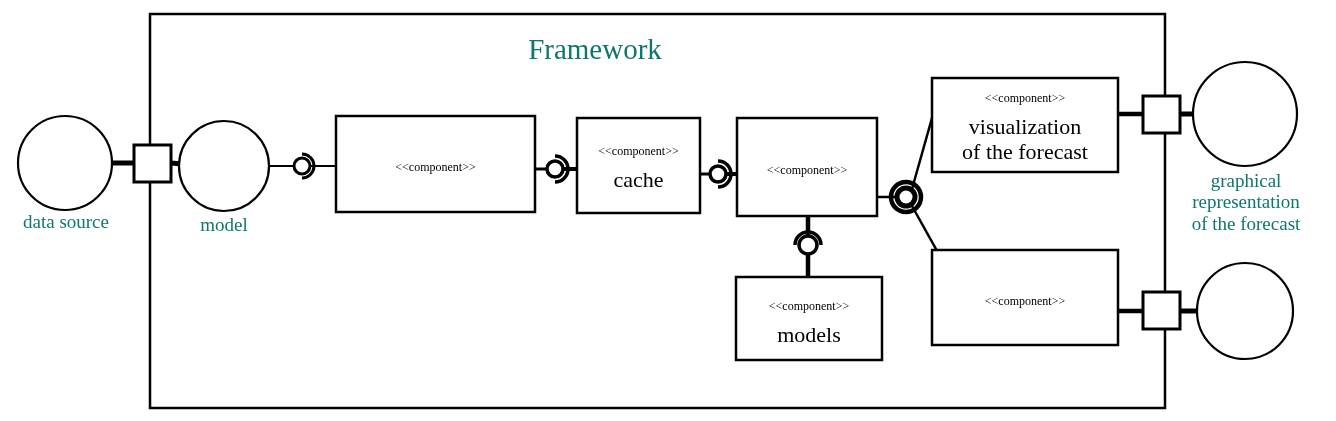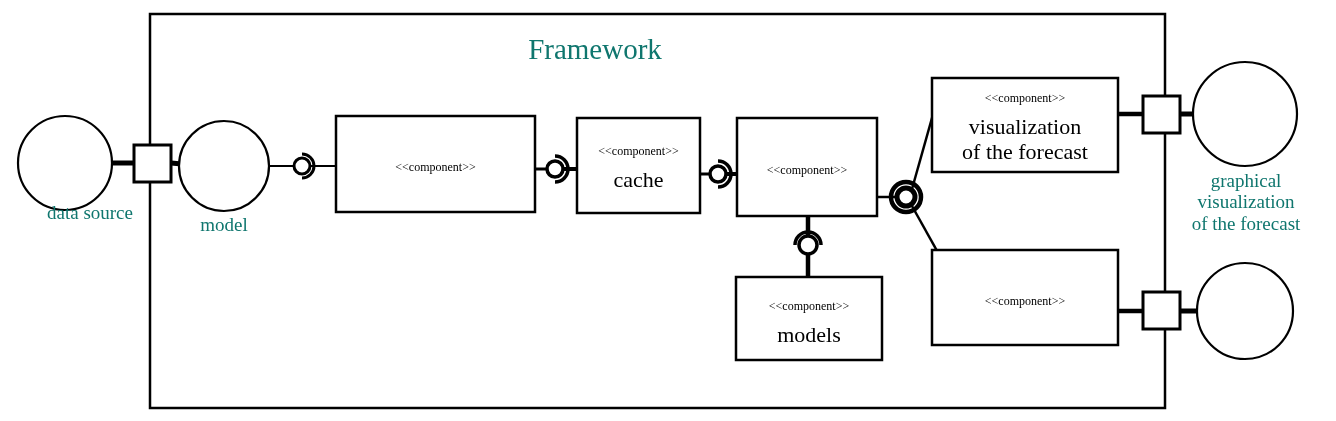--- a/index.html
+++ b/index.html
@@ -141,26 +141,26 @@
 
     <g>
       <circle cx="808" cy="245" r="9" fill="#ffffff" stroke="#000000" stroke-width="3.5"></circle>
       <path d="M 795 245 A 13 13 0 0 1 821 245" fill="none" stroke="#000000" stroke-width="3.5"></path>
     </g>
 
   </svg>
 
   <div class="lbl framework-title" style="left:420px; top:33px; width:350px;">Framework</div>
 
-  <div class="lbl node-label" style="left:0px; top:202px; width:132px;padding-left:24px;">data source</div>
+  <div class="lbl node-label" style="left:0px; top:211px; width:132px;">data source</div>
 
   <div class="lbl node-label" style="left:159px; top:214px; width:130px;">model</div>
 
   <div class="lbl node-label" style="left:1170px; top:170px; width:152px;">graphical
-visualization
+representation
 of the forecast</div>
 
 
   <div class="comp-box-text" style="left:336px; top:116px; width:199px; height:96px; padding-top:6px;">
     <span class="stereotype">&lt;&lt;component&gt;&gt;</span>
   </div>
 
   <div class="comp-box-text" style="left:577px; top:118px; width:123px; height:95px; padding-top:7px;">
     <span class="stereotype">&lt;&lt;component&gt;&gt;</span>
     <span class="comp-name">cache</span>

